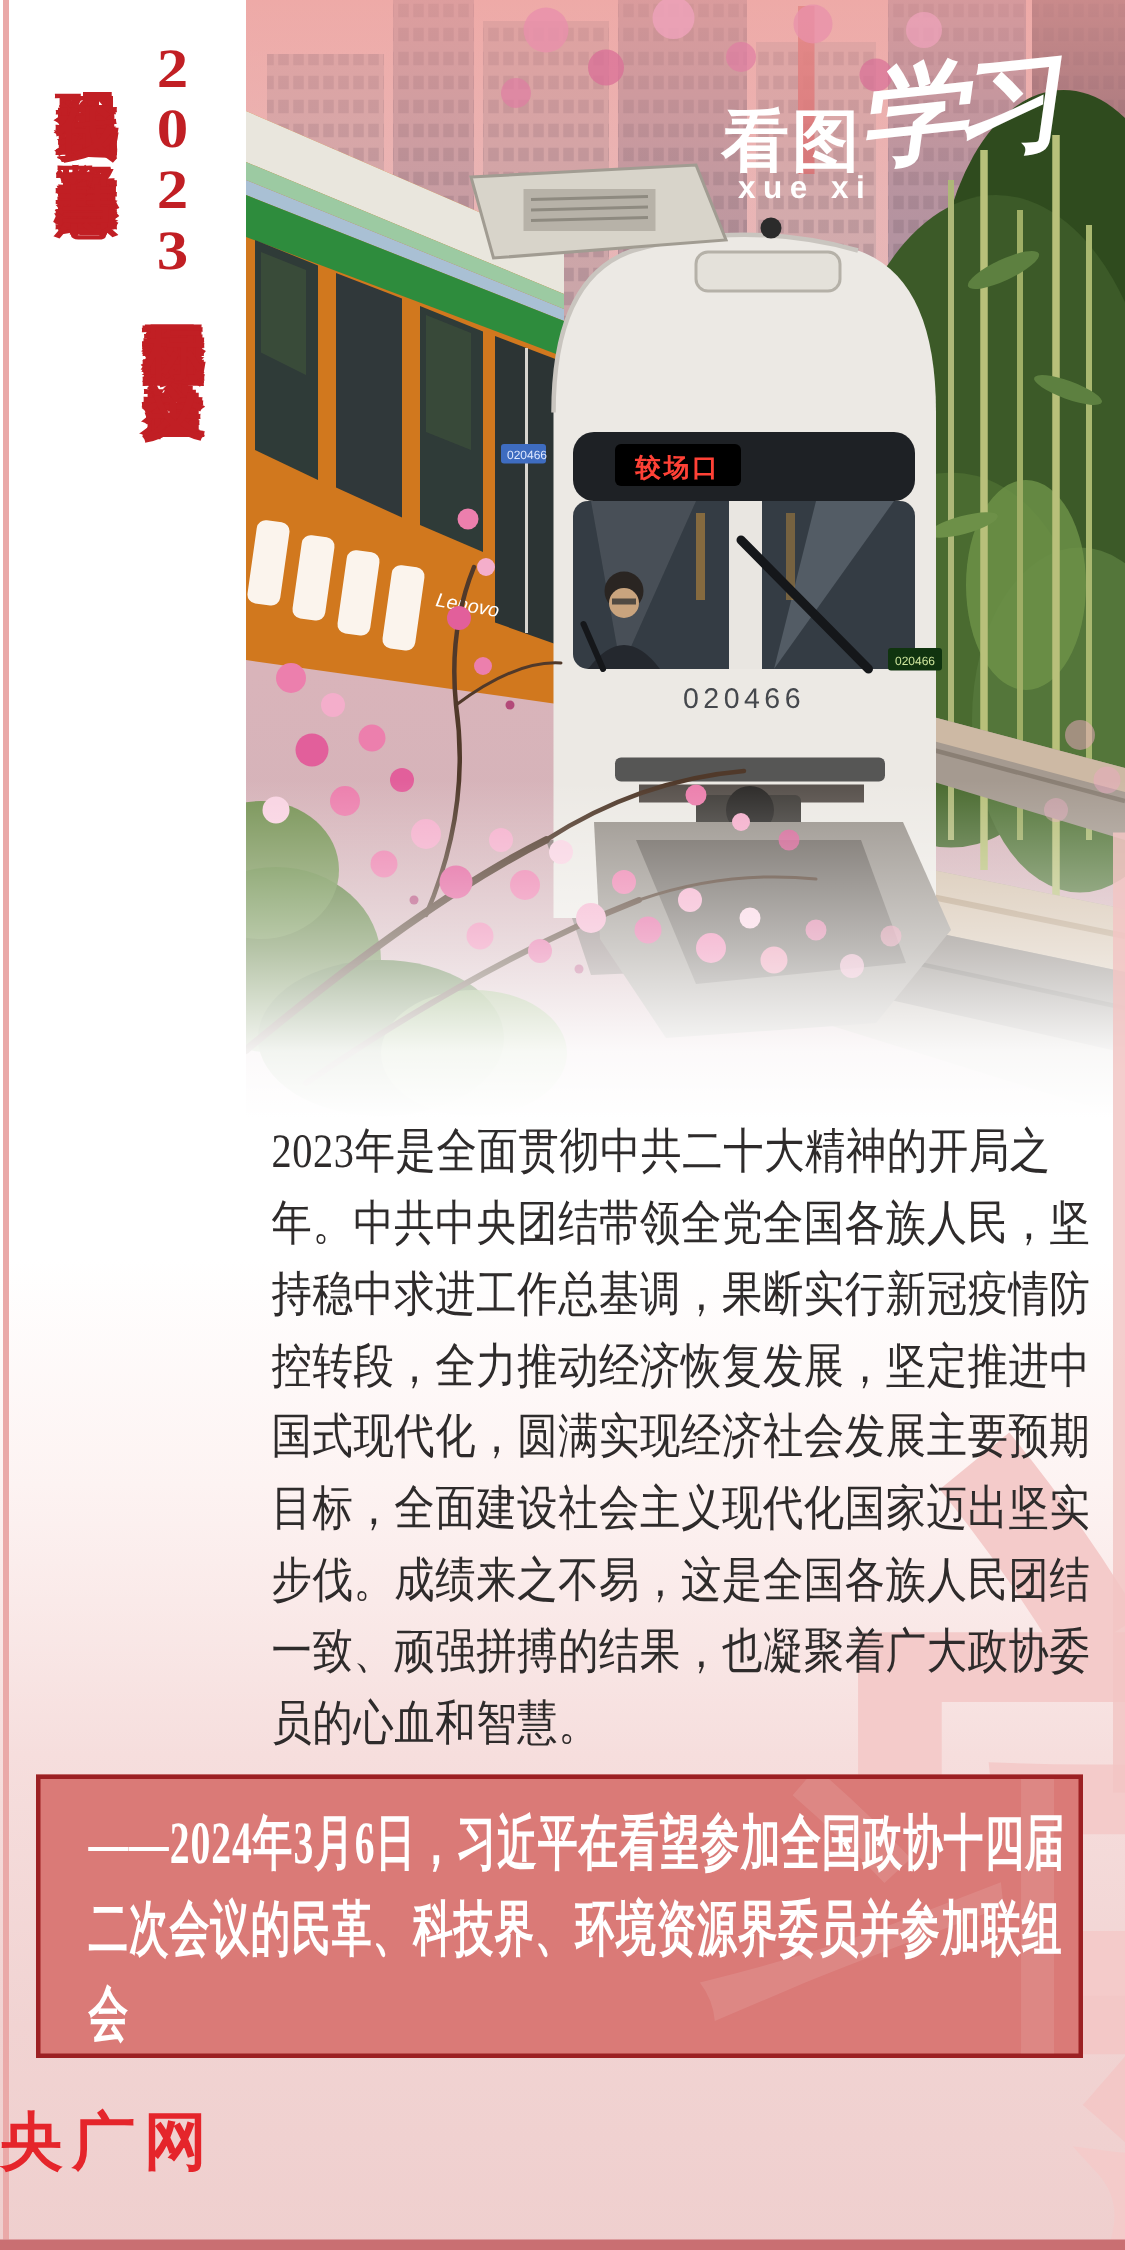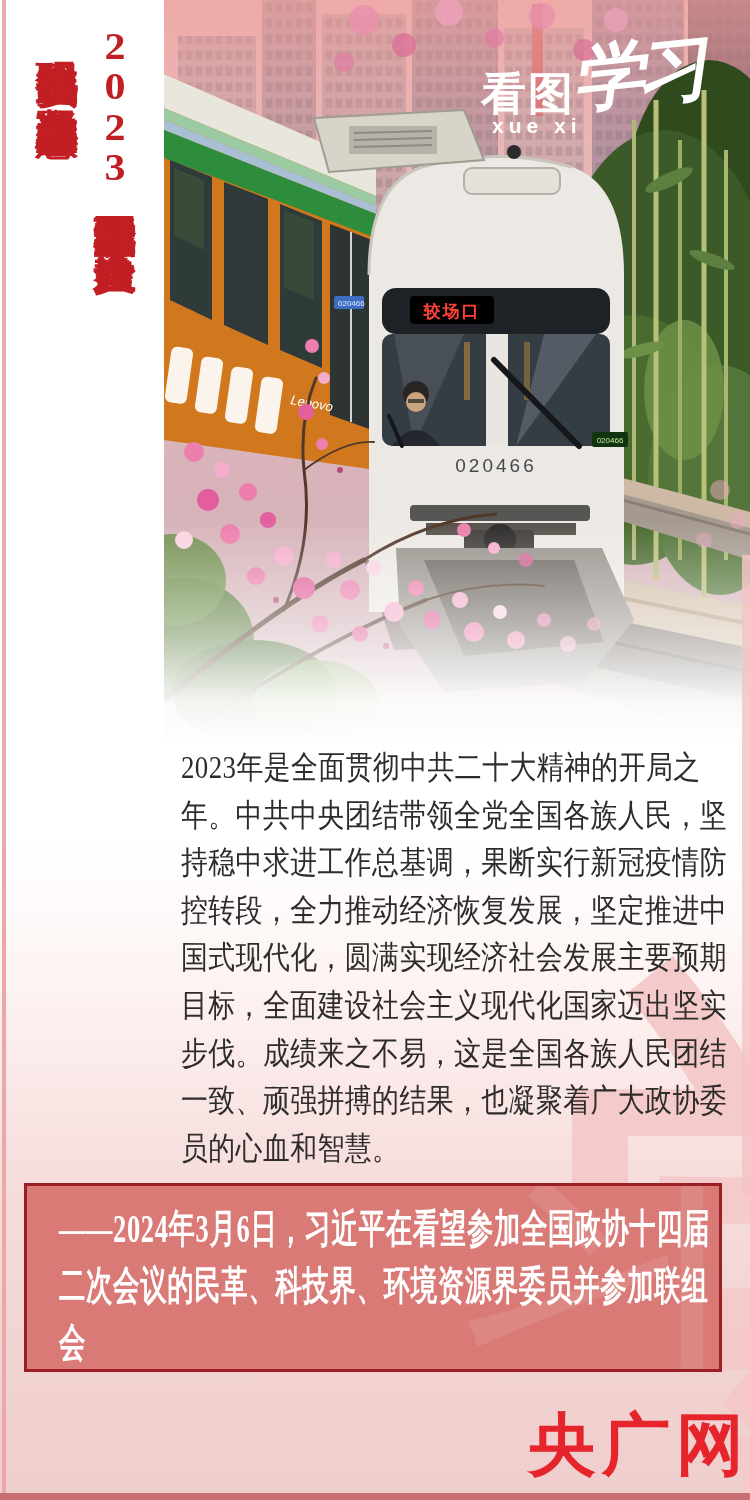--- a/index.html
+++ b/index.html
@@ -39,22 +39,22 @@
   
   .quote-box{position:absolute;left:24px;top:1183px;width:692px;height:183px;
              background:#da7a77;border:3px solid #9c2023;z-index:4;overflow:hidden;}
   .quote-wm{position:absolute;right:-30px;top:-70px;font-size:300px;line-height:1;
             color:rgba(255,255,255,0.10);font-family:"Liberation Serif","DejaVu Serif",serif;}
   .quote-text{position:absolute;left:32px;top:14px;width:1000px;
               font-family:"Liberation Serif","DejaVu Serif",serif;font-weight:600;
               font-size:40px;line-height:57px;color:#ffffff;letter-spacing:1px;
               white-space:pre-line;transform:scale(0.66,1);transform-origin:0 0;}
   
-  .cnr-logo{position:absolute;left:0;right:0;top:1400px;text-align:right;z-index:4;
-            font-size:68px;font-weight:900;color:#e5252b;letter-spacing:6px;
+  .cnr-logo{position:absolute;left:0;right:0;top:1400px;text-align:left;z-index:4;
+            font-size:42px;font-weight:900;color:#e5252b;letter-spacing:6px;
             font-family:"Liberation Sans","DejaVu Sans",sans-serif;}
   .bottom-bar{position:absolute;left:0;top:1493px;width:750px;height:7px;background:#c96f72;z-index:5;}
 </style>
 </head>
 <body>
 
 <div id="page">
 
   <div class="accent-line"></div>
 

